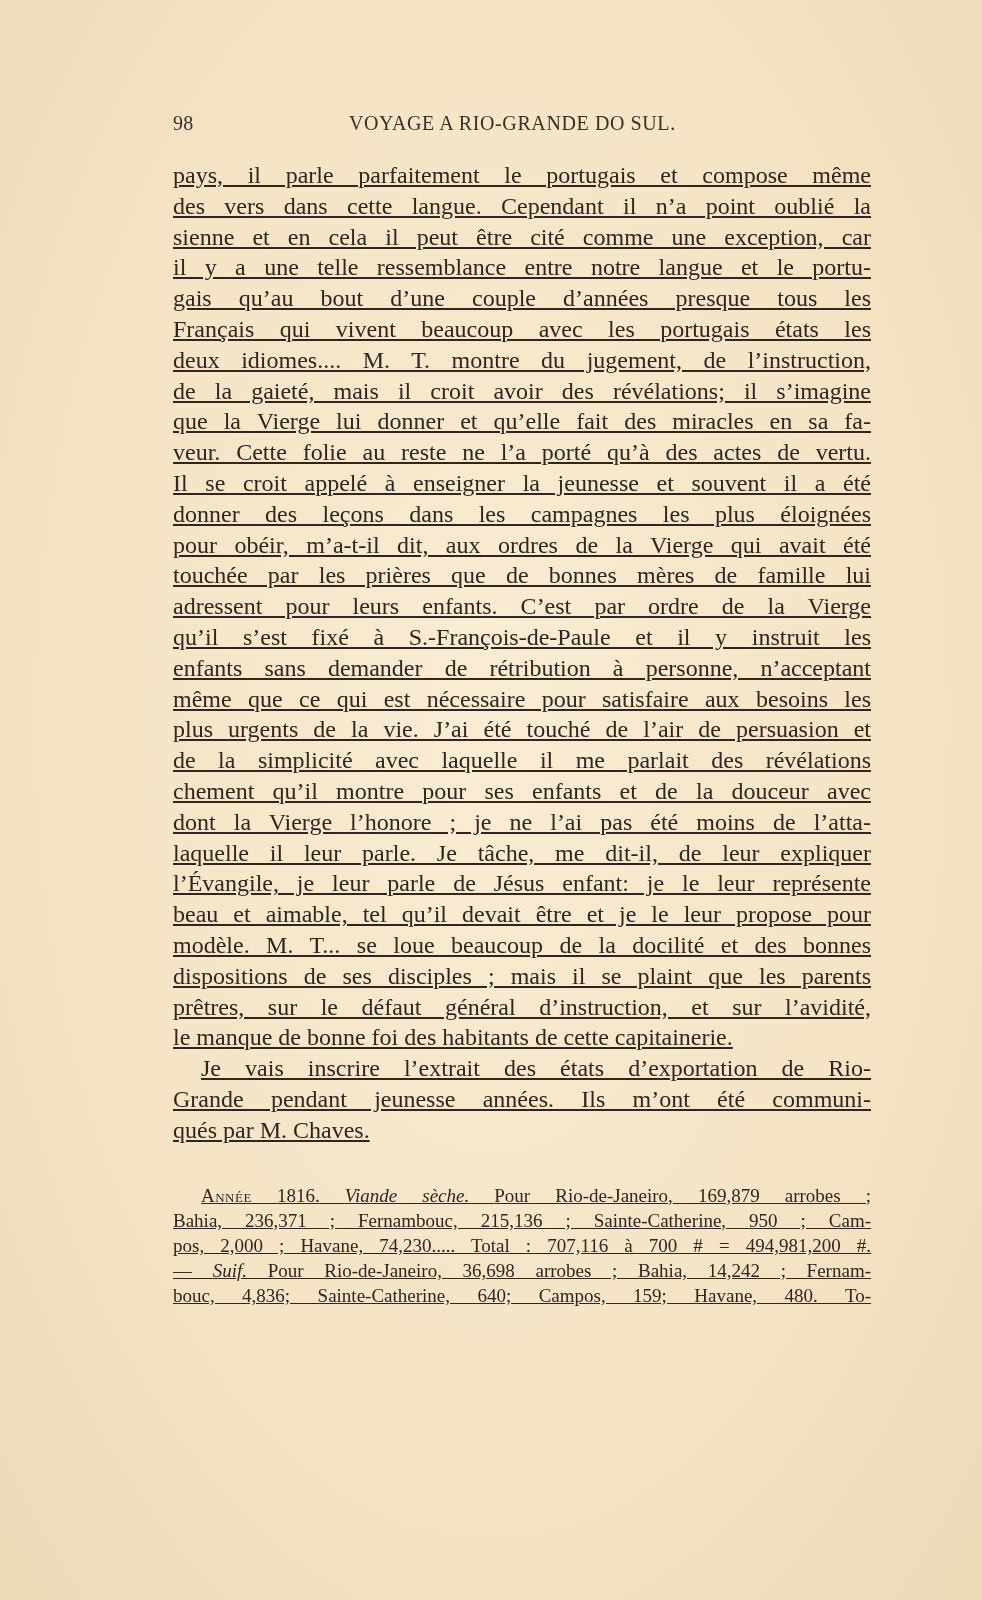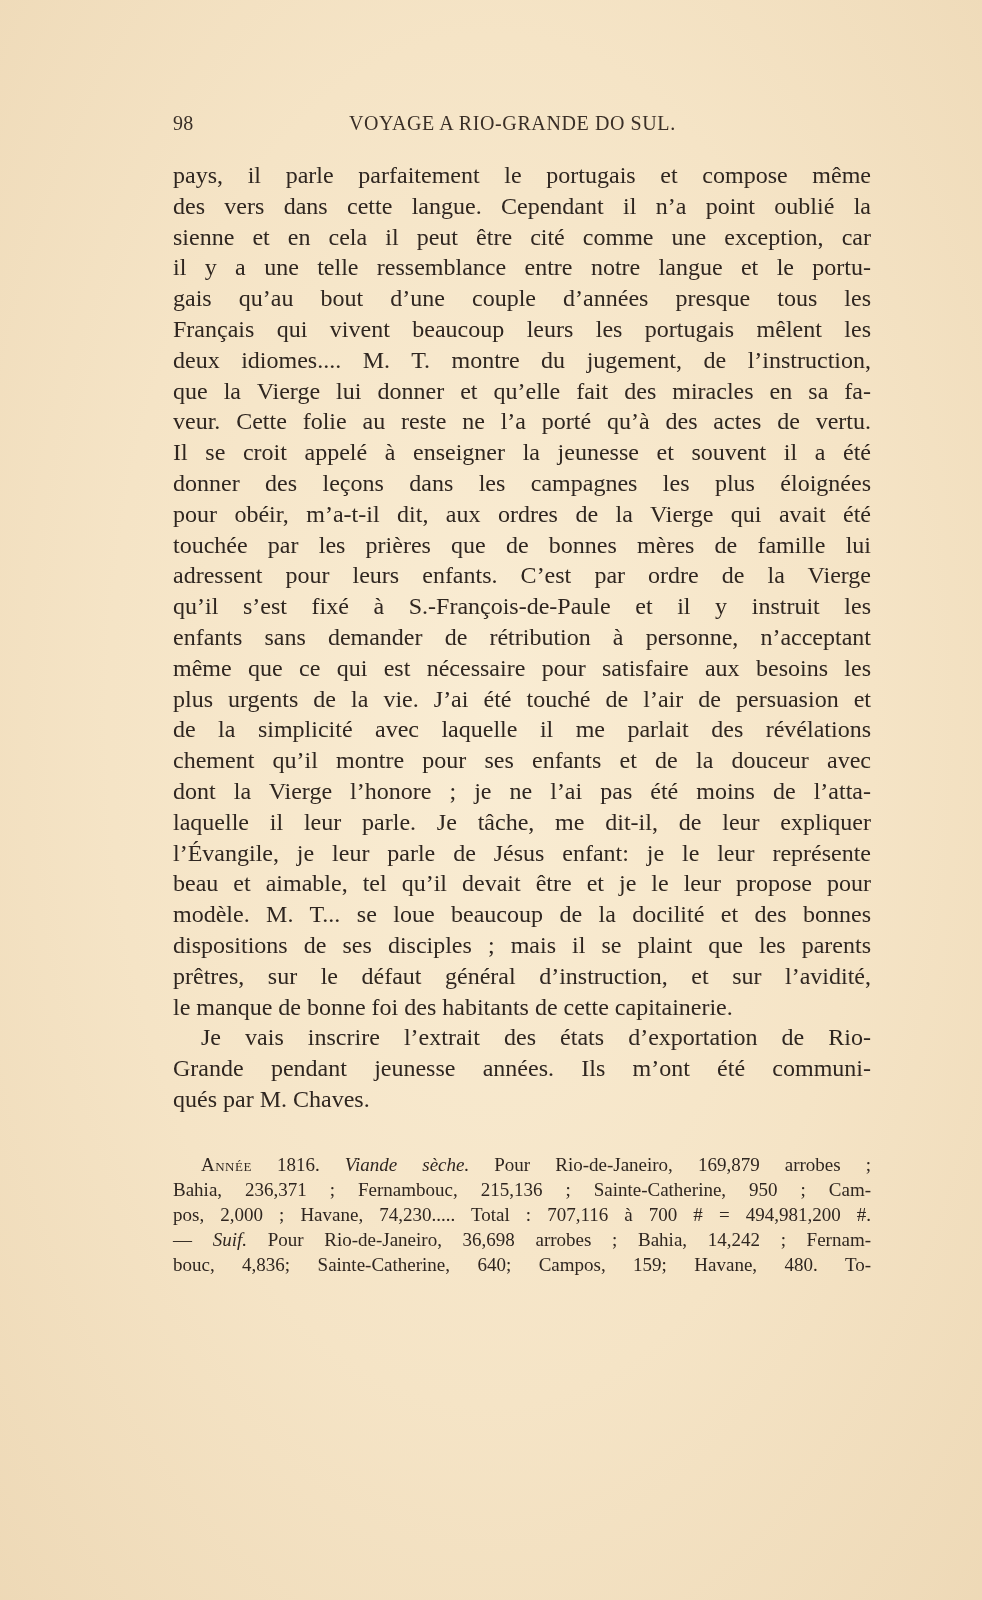--- a/index.html
+++ b/index.html
@@ -15,20 +15,21 @@
     position: relative;
     overflow: hidden;
     font-family: "Liberation Serif", "DejaVu Serif", serif;
     color: #2f2620;
   }
   .page {
     position: absolute;
     left: 173px;
     top: 112px;
     width: 698px;
+    text-decoration: underline;
   }
   .running-head {
     position: relative;
     height: 34px;
     font-size: 20px;
     letter-spacing: 0.3px;
     color: #3a2f27;
   }
   .running-head .page-number {
     position: absolute;
@@ -93,22 +94,23 @@
     <span class="page-number">98</span>
     <span class="running-title">VOYAGE A RIO-GRANDE DO SUL.</span>
   </div>
 
   <div class="body-text" id="body-lines">
       <span class="line">pays, il parle parfaitement le portugais et compose même</span>
       <span class="line">des vers dans cette langue. Cependant il n’a point oublié la</span>
       <span class="line">sienne et en cela il peut être cité comme une exception, car</span>
       <span class="line">il y a une telle ressemblance entre notre langue et le portu-</span>
       <span class="line">gais qu’au bout d’une couple d’années presque tous les</span>
-      <span class="line">Français qui vivent beaucoup leurs les portugais mêlent les</span>
+      <span class="line">Français qui vivent beaucoup avec les portugais états les</span>
       <span class="line">deux idiomes.... M. T. montre du jugement, de l’instruction,</span>
+      <span class="line">de la gaieté, mais il croit avoir des révélations; il s’imagine</span>
       <span class="line">que la Vierge lui donner et qu’elle fait des miracles en sa fa-</span>
       <span class="line">veur. Cette folie au reste ne l’a porté qu’à des actes de vertu.</span>
       <span class="line">Il se croit appelé à enseigner la jeunesse et souvent il a été</span>
       <span class="line">donner des leçons dans les campagnes les plus éloignées</span>
       <span class="line">pour obéir, m’a-t-il dit, aux ordres de la Vierge qui avait été</span>
       <span class="line">touchée par les prières que de bonnes mères de famille lui</span>
       <span class="line">adressent pour leurs enfants. C’est par ordre de la Vierge</span>
       <span class="line">qu’il s’est fixé à S.-François-de-Paule et il y instruit les</span>
       <span class="line">enfants sans demander de rétribution à personne, n’acceptant</span>
       <span class="line">même que ce qui est nécessaire pour satisfaire aux besoins les</span>

